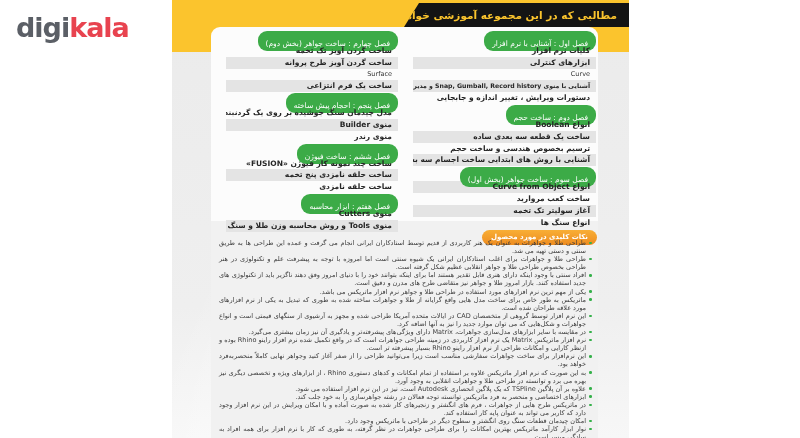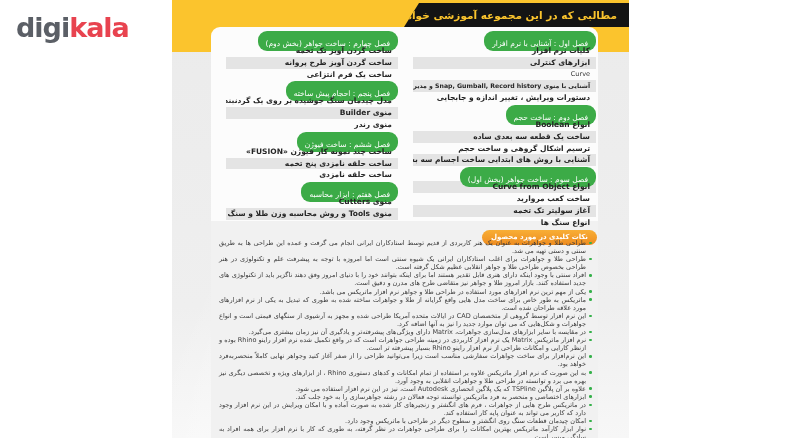--- a/index.html
+++ b/index.html
@@ -93,41 +93,42 @@
               <div class="latin">Curve</div>
               <div class="small">آشنایی با منوی Snap, Gumball, Record history و مدیریت لایه ها</div>
               <div>دستورات ویرایش ، تغییر اندازه و جابجایی</div>
             </div>
           </div>
           <div class="sec">
             <div class="pill-row"><span class="pill">فصل دوم : ساخت حجم</span></div>
             <div class="rows">
               <div>انواع Boolean</div>
               <div>ساخت یک قطعه سه بعدی ساده</div>
-              <div>ترسیم اشکال گروهی و ساخت حجم</div>
+              <div>ترسیم بخصوص هندسی و ساخت حجم</div>
               <div>آشنایی با روش های ابتدایی ساخت اجسام سه بعدی</div>
             </div>
           </div>
           <div class="sec alt">
             <div class="pill-row"><span class="pill">فصل سوم : ساخت جواهر (بخش اول)</span></div>
             <div class="rows">
               <div>انواع Curve from Object</div>
               <div>ساخت کعب مروارید</div>
               <div>آغاز سولیتر تک تخمه</div>
               <div>انواع سنگ ها</div>
             </div>
           </div>
         </div>
 
         <div class="col col-l">
           <div class="sec">
             <div class="pill-row"><span class="pill">فصل چهارم : ساخت جواهر (بخش دوم)</span></div>
             <div class="rows">
               <div>ساخت گردن آویز تک تخمه</div>
               <div>ساخت گردن آویز طرح پروانه</div>
+              <div class="latin">Surface</div>
               <div>ساخت یک فرم انتزاعی</div>
             </div>
           </div>
           <div class="sec">
             <div class="pill-row"><span class="pill">فصل پنجم : احجام پیش ساخته</span></div>
             <div class="rows">
               <div>مدل چیدمان سنگ جوشیده بر روی یک گردنبند</div>
               <div>منوی Builder</div>
               <div>منوی رندر</div>
             </div>

